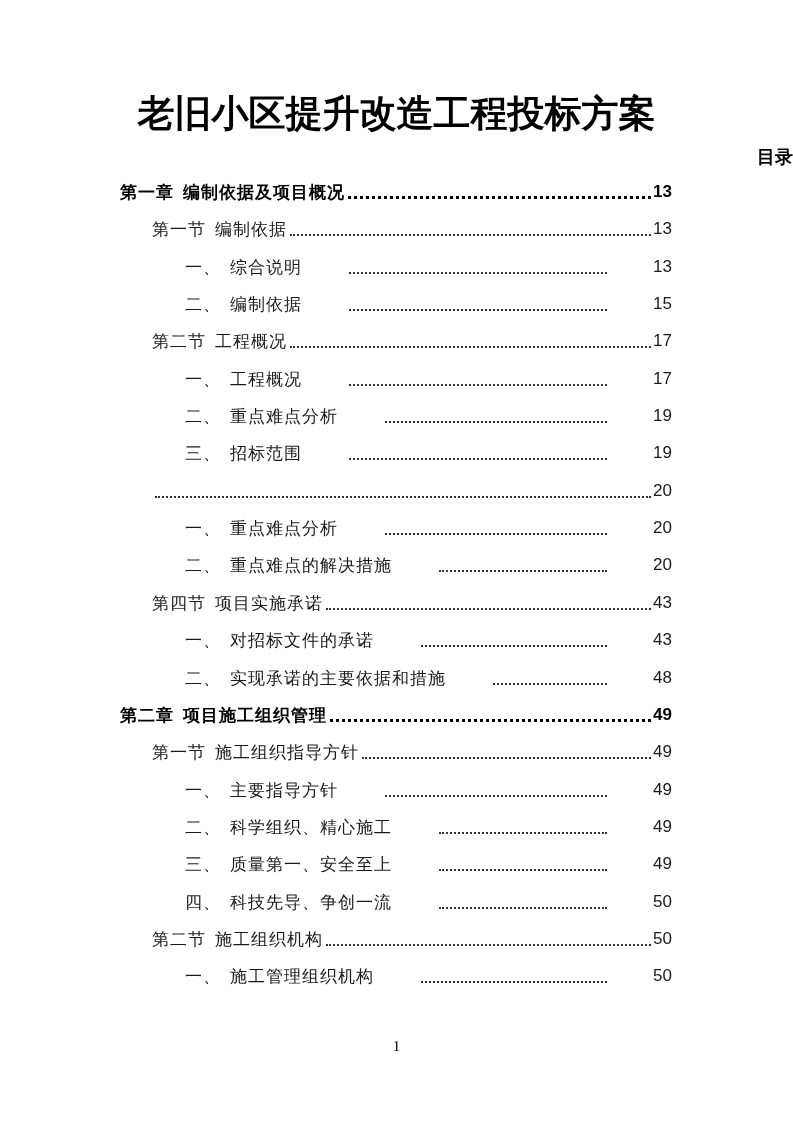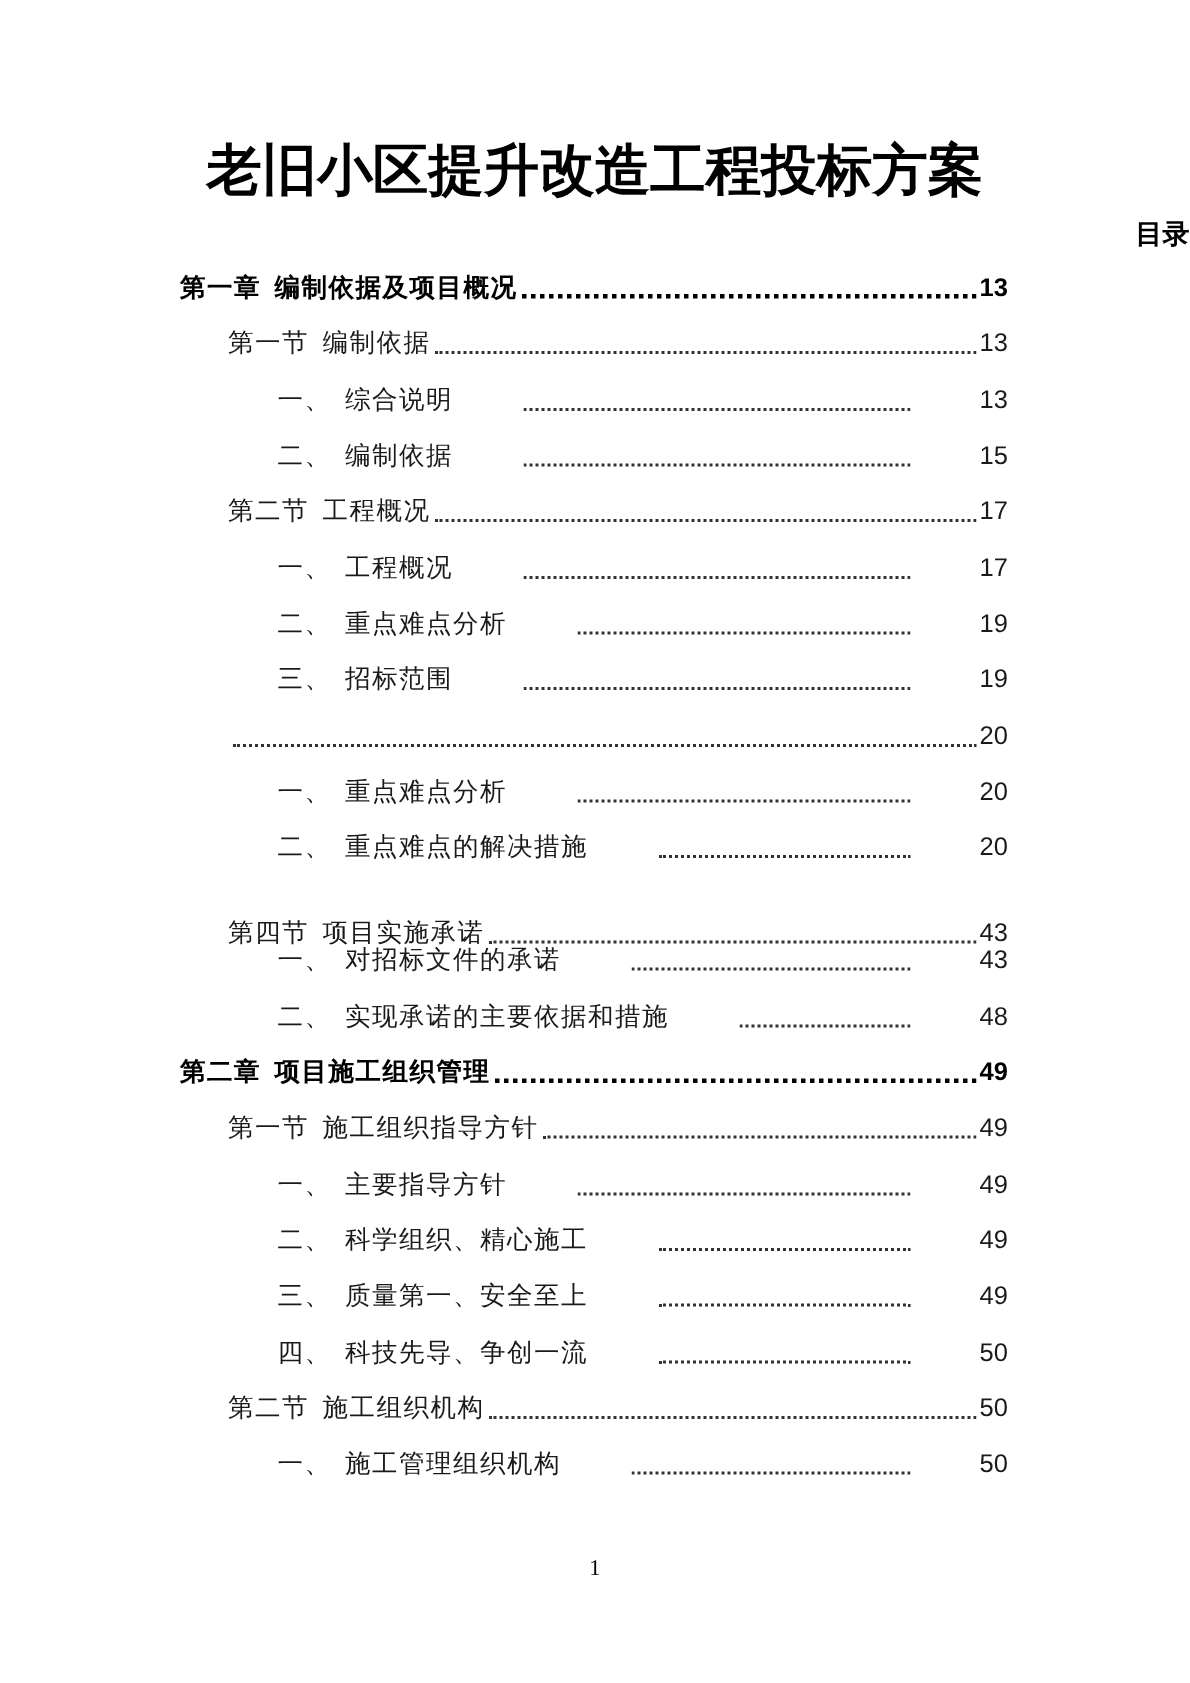--- a/index.html
+++ b/index.html
@@ -162,21 +162,21 @@
     <div class="toc-row level-3" style="top:336px">
       <span class="toc-label"><span class="num">一、</span><span>重点难点分析</span></span>
       <span class="toc-leader"></span>
       <span class="toc-page">20</span>
     </div>
     <div class="toc-row level-3" style="top:373px">
       <span class="toc-label"><span class="num">二、</span><span>重点难点的解决措施</span></span>
       <span class="toc-leader"></span>
       <span class="toc-page">20</span>
     </div>
-    <div class="toc-row level-2" style="top:430px">
+    <div class="toc-row level-2" style="top:411px">
       <span class="toc-label"><span class="num">第四节</span><span>项目实施承诺</span></span>
       <span class="toc-leader"></span>
       <span class="toc-page">43</span>
     </div>
     <div class="toc-row level-3" style="top:448px">
       <span class="toc-label"><span class="num">一、</span><span>对招标文件的承诺</span></span>
       <span class="toc-leader"></span>
       <span class="toc-page">43</span>
     </div>
     <div class="toc-row level-3" style="top:486px">

